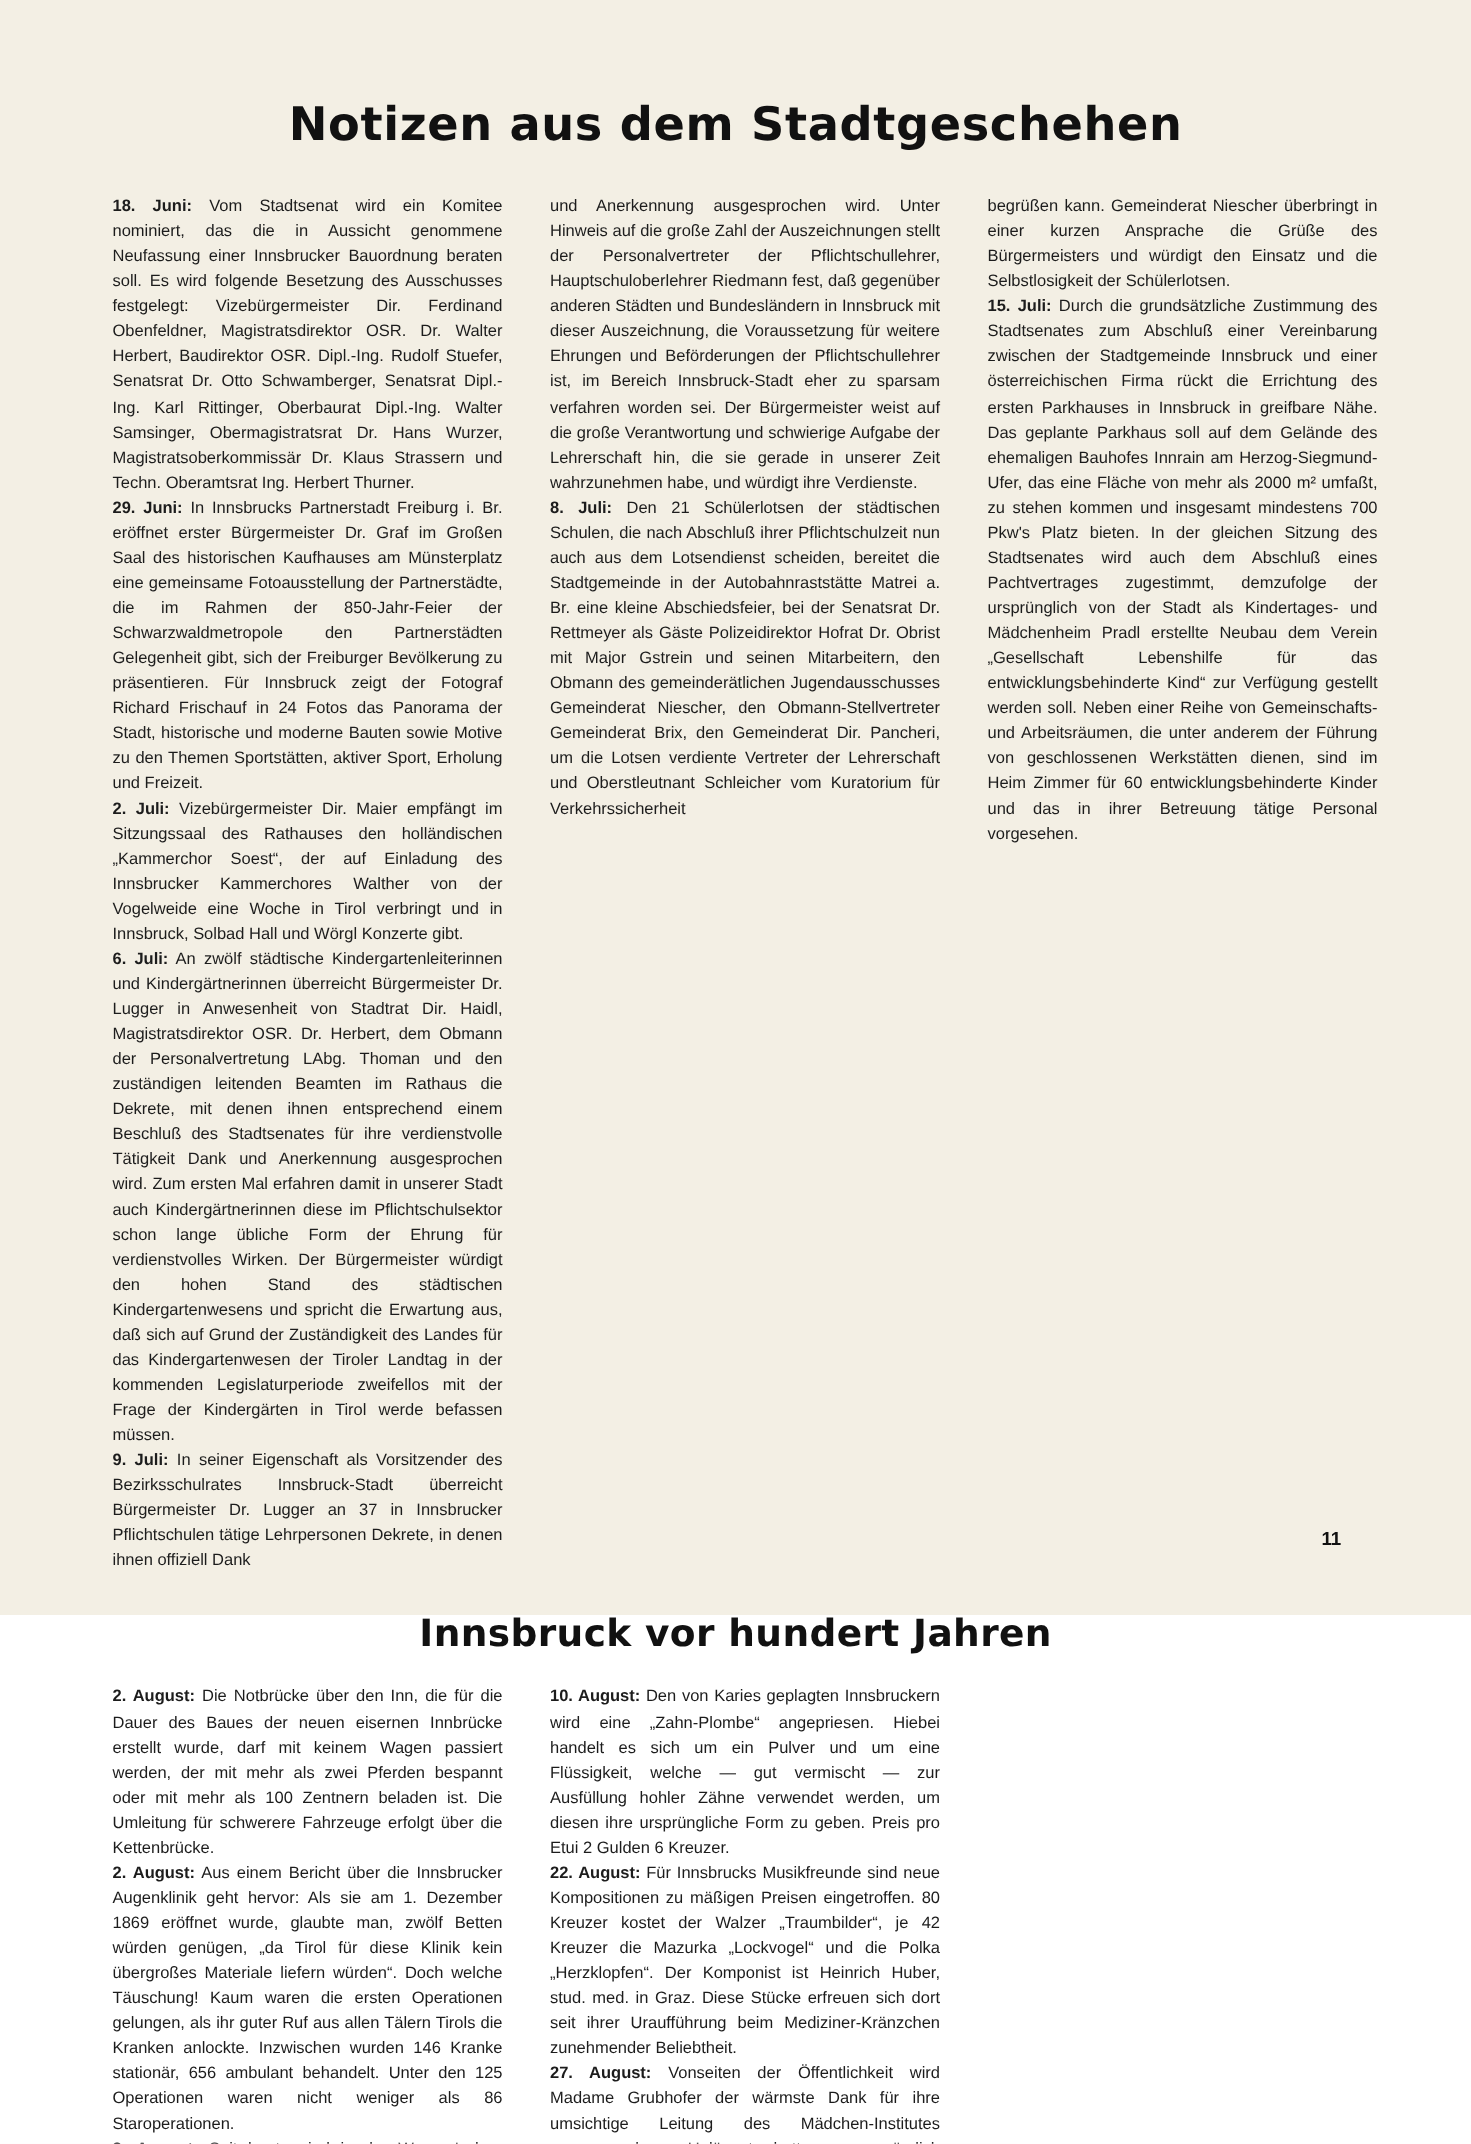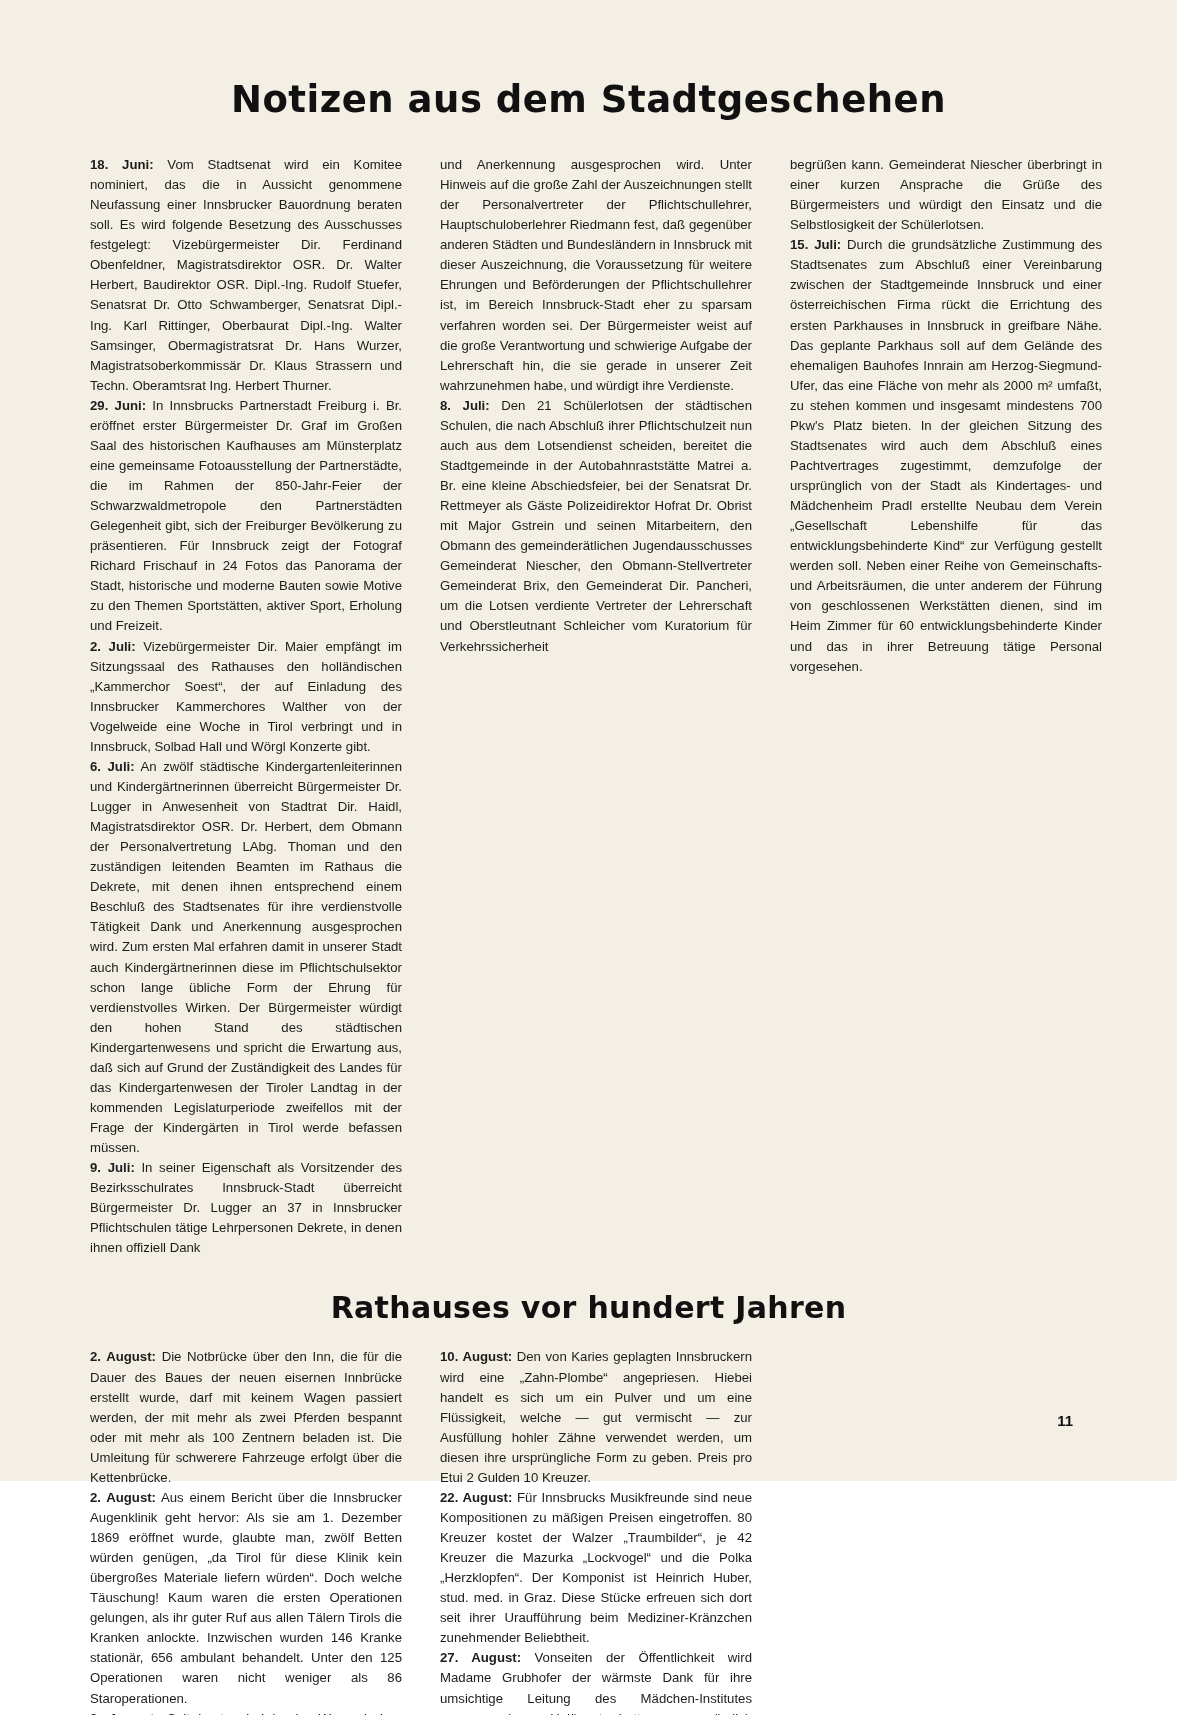--- a/index.html
+++ b/index.html
@@ -9,21 +9,21 @@
   }
   body {
     width: 1177px;
     height: 1715px;
     font-family: "Liberation Sans", sans-serif;
     color: #1a1a1a;
   }
   .page {
     position: relative;
     width: 1177px;
-    height: 1481px;
+    height: 1292px;
     background: #f3efe4;
     box-sizing: border-box;
     padding: 78px 90px 55px 90px;
   }
   .page-inner {
     width: 997px;
     margin: 0 auto;
   }
   h1.headline {
     font-family: "DejaVu Sans", sans-serif;
@@ -100,29 +100,29 @@
       <div class="col">
         <p><span>begrüßen kann. Gemeinderat Niescher überbringt in einer kurzen Ansprache die Grüße des Bürgermeisters und würdigt den Einsatz und die Selbstlosigkeit der Schülerlotsen.</span></p>
         <p><span class="lead">15. Juli:</span> <span>Durch die grundsätzliche Zustimmung des Stadtsenates zum Abschluß einer Vereinbarung zwischen der Stadtgemeinde Innsbruck und einer österreichischen Firma rückt die Errichtung des ersten Parkhauses in Innsbruck in greifbare Nähe. Das geplante Parkhaus soll auf dem Gelände des ehemaligen Bauhofes Innrain am Herzog-Siegmund-Ufer, das eine Fläche von mehr als 2000 m² umfaßt, zu stehen kommen und insgesamt mindestens 700 Pkw's Platz bieten. In der gleichen Sitzung des Stadtsenates wird auch dem Abschluß eines Pachtvertrages zugestimmt, demzufolge der ursprünglich von der Stadt als Kindertages- und Mädchenheim Pradl erstellte Neubau dem Verein „Gesellschaft Lebenshilfe für das entwicklungsbehinderte Kind“ zur Verfügung gestellt werden soll. Neben einer Reihe von Gemeinschafts- und Arbeitsräumen, die unter anderem der Führung von geschlossenen Werkstätten dienen, sind im Heim Zimmer für 60 entwicklungsbehinderte Kinder und das in ihrer Betreuung tätige Personal vorgesehen.</span></p>
       </div>
 
     </div>
 
     <div class="cols" style="margin-top:6px;">
 
       <div style="flex: 0 0 997px; width: 997px;">
-        <h2 class="headline2">Rathauses vor hundert Jahren</h2>
+        <h2 class="headline2">Innsbruck vor hundert Jahren</h2>
         <div class="cols">
           <div class="col">
             <p><span class="lead">2. August:</span> <span>Die Notbrücke über den Inn, die für die Dauer des Baues der neuen eisernen Innbrücke erstellt wurde, darf mit keinem Wagen passiert werden, der mit mehr als zwei Pferden bespannt oder mit mehr als 100 Zentnern beladen ist. Die Umleitung für schwerere Fahrzeuge erfolgt über die Kettenbrücke.</span></p>
             <p><span class="lead">2. August:</span> <span>Aus einem Bericht über die Innsbrucker Augenklinik geht hervor: Als sie am 1. Dezember 1869 eröffnet wurde, glaubte man, zwölf Betten würden genügen, „da Tirol für diese Klinik kein übergroßes Materiale liefern würden“. Doch welche Täuschung! Kaum waren die ersten Operationen gelungen, als ihr guter Ruf aus allen Tälern Tirols die Kranken anlockte. Inzwischen wurden 146 Kranke stationär, 656 ambulant behandelt. Unter den 125 Operationen waren nicht weniger als 86 Staroperationen.</span></p>
             <p><span class="lead">2. August:</span> <span>Seit heute sind in der Wagner'schen Universitäts-Buchhandlung die sogenannten „Schüler-Kataloge“ der einzelnen Schulen erhältlich, u. a. der Katalog des k. k. Gymnasiums Innsbruck, der k. k. Ober-Realschule, der Übungsschule usw. Jedes Heftchen enthält ein genaues Verzeichnis über</span></p>
           </div>
           <div class="col">
-            <p><span class="lead">10. August:</span> <span>Den von Karies geplagten Innsbruckern wird eine „Zahn-Plombe“ angepriesen. Hiebei handelt es sich um ein Pulver und um eine Flüssigkeit, welche — gut vermischt — zur Ausfüllung hohler Zähne verwendet werden, um diesen ihre ursprüngliche Form zu geben. Preis pro Etui 2 Gulden 10 Kreuzer.</span></p>
+            <p><span class="lead">10. August:</span> <span>Den von Karies geplagten Innsbruckern wird eine „Zahn-Plombe“ angepriesen. Hiebei handelt es sich um ein Pulver und um eine Flüssigkeit, welche — gut vermischt — zur Ausfüllung hohler Zähne verwendet werden, um diesen ihre ursprüngliche Form zu geben. Preis pro Etui 2 Gulden 6 Kreuzer.</span></p>
             <p><span class="lead">22. August:</span> <span>Für Innsbrucks Musikfreunde sind neue Kompositionen zu mäßigen Preisen eingetroffen. 80 Kreuzer kostet der Walzer „Traumbilder“, je 42 Kreuzer die Mazurka „Lockvogel“ und die Polka „Herzklopfen“. Der Komponist ist Heinrich Huber, stud. med. in Graz. Diese Stücke erfreuen sich dort seit ihrer Uraufführung beim Mediziner-Kränzchen zunehmender Beliebtheit.</span></p>
             <p><span class="lead">27. August:</span> <span>Vonseiten der Öffentlichkeit wird Madame Grubhofer der wärmste Dank für ihre umsichtige Leitung des Mädchen-Institutes ausgesprochen. Unlängst hatte man nämlich Gelegenheit, anläßlich einer öffentlichen Prüfung sich davon zu überzeugen, „welch schöne Summe von Wissen man . . . Mädchen beizubringen fähig ist.“</span></p>
           </div>
         </div>
       </div>
     </div>
 
   </div>
 
   <div class="pagenum">11</div>

